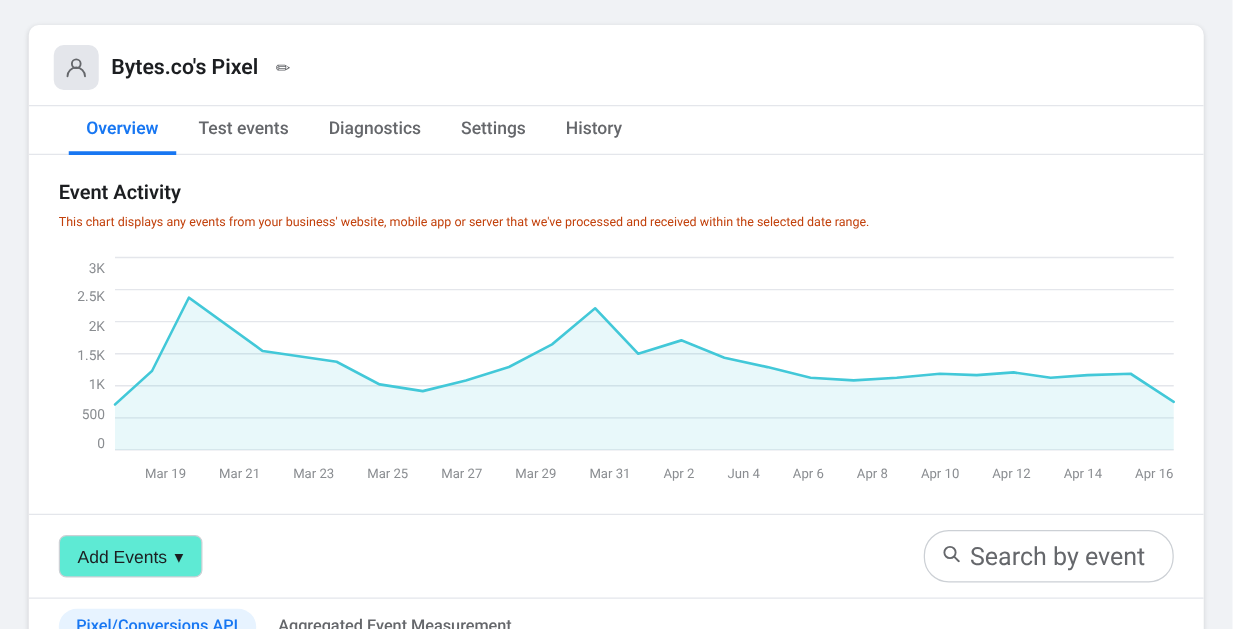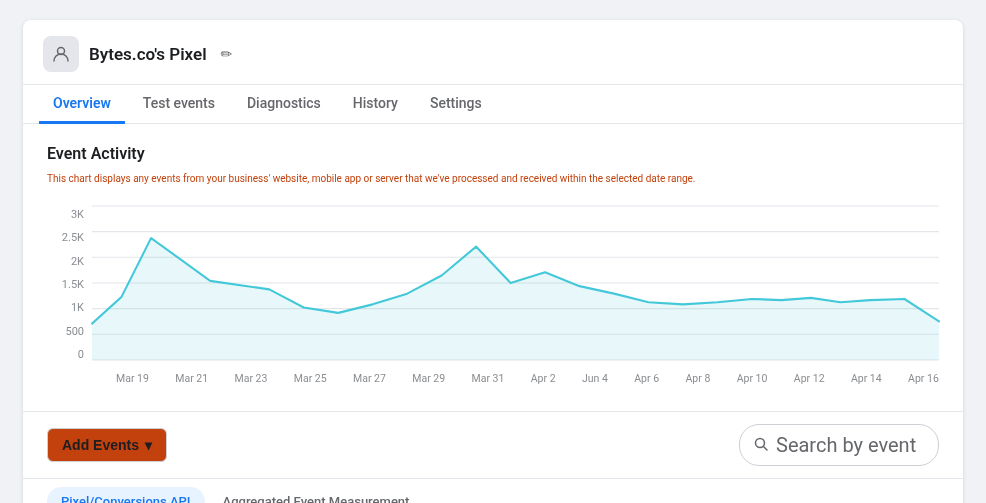--- a/index.html
+++ b/index.html
@@ -45,21 +45,21 @@
       color: #1c1e21;
     }
     .edit-icon {
       font-size: 14px;
       color: #65676b;
       cursor: pointer;
       margin-left: 4px;
     }
     .nav-tabs {
       display: flex;
-      padding: 0 16px;
+      padding: 0 32px;
       border-bottom: 1px solid #e4e6eb;
       gap: 4px;
     }
     .nav-tab {
       padding: 10px 14px;
       font-size: 14px;
       font-weight: 500;
       color: #65676b;
       cursor: pointer;
       border-bottom: 3px solid transparent;
@@ -139,25 +139,25 @@
       align-items: center;
       justify-content: space-between;
       padding: 12px 24px;
       border-top: 1px solid #e4e6eb;
     }
     .add-events-btn {
       display: flex;
       align-items: center;
       gap: 6px;
       padding: 8px 14px;
-      background: #c2410c;
+      background: #5eead4;
       border: 1px solid #ccd0d5;
       border-radius: 6px;
       font-size: 14px;
-      font-weight: 700;
+      font-weight: 400;
       color: #1c1e21;
       cursor: pointer;
     }
     .search-box {
       display: flex;
       align-items: center;
       gap: 8px;
       padding: 8px 14px;
       border: 1px solid #ccd0d5;
       border-radius: 20px;
@@ -220,22 +220,22 @@
       </svg>
     </div>
     <span class="header-title">Bytes.co's Pixel</span>
     <span class="edit-icon">✏</span>
   </div>
 
   <div class="nav-tabs">
     <span class="nav-tab active">Overview</span>
     <span class="nav-tab">Test events</span>
     <span class="nav-tab">Diagnostics</span>
+    <span class="nav-tab">Settings</span>
     <span class="nav-tab">History</span>
-    <span class="nav-tab">Settings</span>
   </div>
 
   <div class="content">
     <div class="section-title">Event Activity</div>
     <div class="section-desc">This chart displays any events from your business' website, mobile app or server that we've processed and received within the selected date range.</div>
 
     <div class="chart-container">
       <div class="chart-area">
 
         <div class="y-axis">

